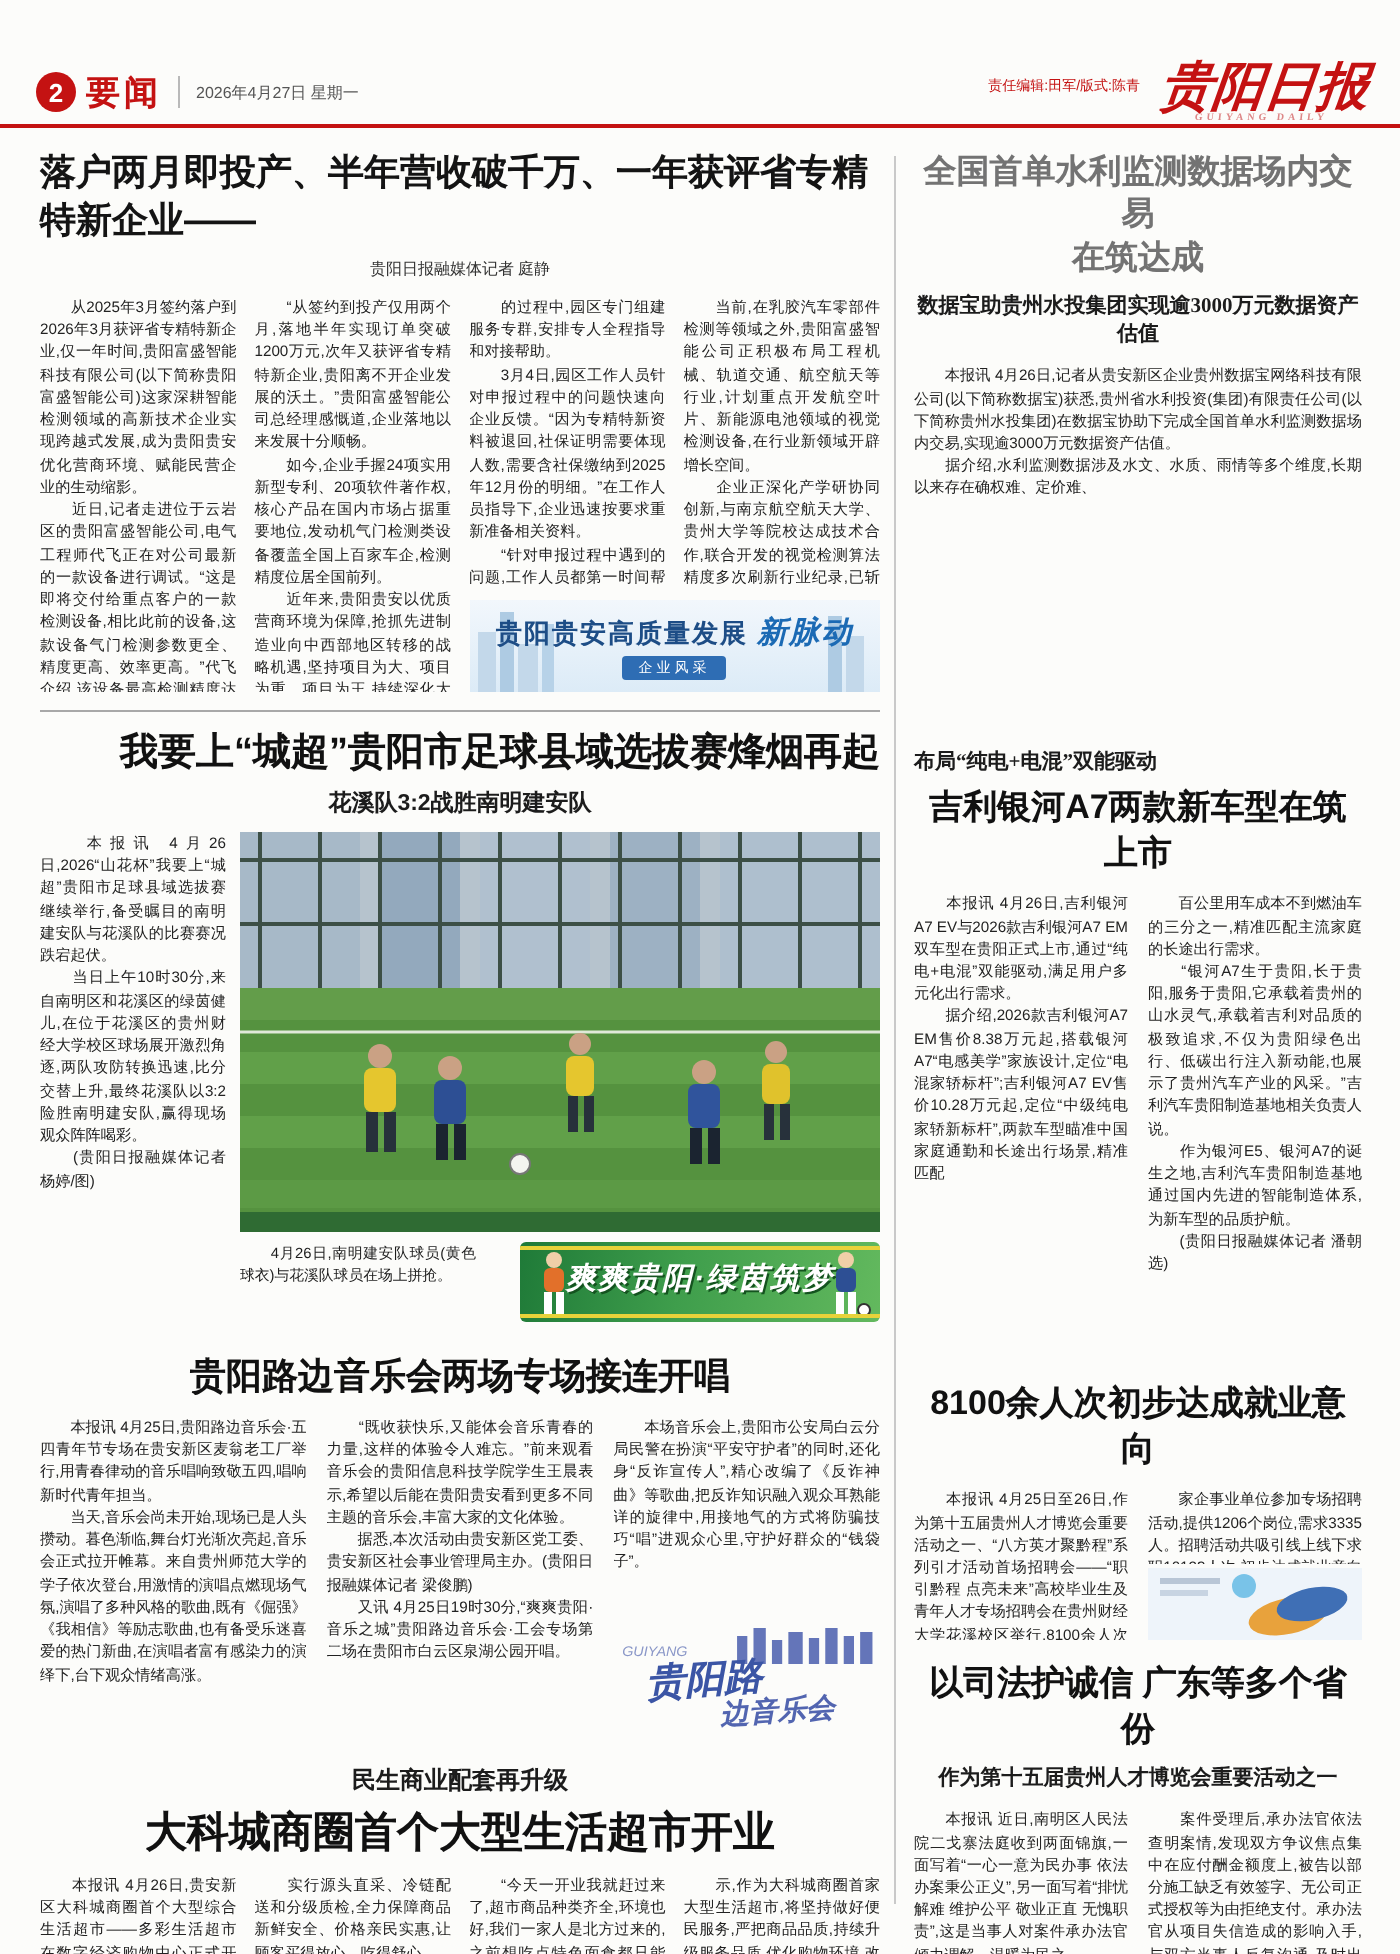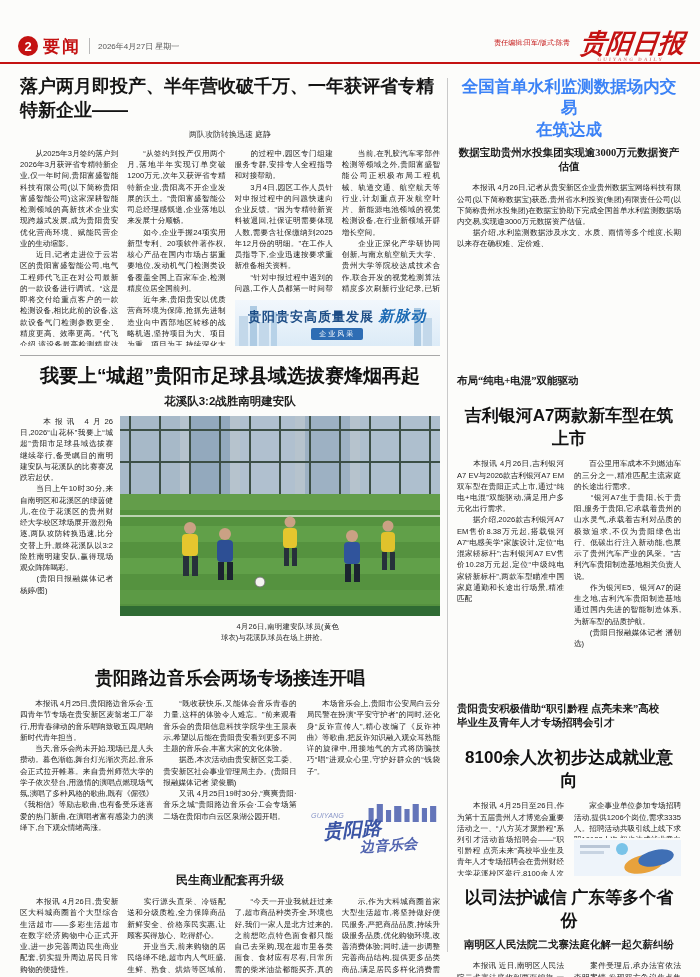--- a/index.html
+++ b/index.html
@@ -41,52 +41,52 @@
   .mb-half .coltext,.mb-rcols .coltext{flex:1;}
   .devbanner{height:46px;margin-top:5px;position:relative;
     background:linear-gradient(180deg,#f2f7fc 0%,#dcebf7 100%);overflow:hidden;}
   .sky{position:absolute;bottom:0;background:#c3d8ea;}
   .devtxt{position:absolute;left:0;right:0;top:7px;text-align:center;font-weight:900;
     font-size:13px;color:#1d4d86;letter-spacing:1px;}
   .devscript{font-family:"Liberation Serif",serif;font-style:italic;color:#1b6ab4;font-size:15px;}
   .devbadge{position:absolute;left:50%;transform:translateX(-50%);top:28px;background:#2e6db4;
     color:#fff;font-size:7px;padding:1px 8px;border-radius:2px;letter-spacing:2px;}
   
-  .fb-head{font-size:19px;font-weight:900;text-align:center;color:#111;margin-top:2px;}
+  .fb-head{font-size:19px;font-weight:900;text-align:right;color:#111;margin-top:2px;}
   .fb-sub{font-size:11.5px;font-weight:bold;text-align:center;margin-top:5px;}
   .fb-row{display:flex;gap:7px;margin-top:7px;}
   .fb-text{width:93px;flex:none;}
   .fb-photo{flex:1;height:200px;background:#6b8f62;}
-  .fb-bottom{display:flex;gap:8px;margin-top:5px;margin-left:100px;align-items:center;flex-direction:column;}
+  .fb-bottom{display:flex;gap:22px;margin-top:5px;margin-left:100px;align-items:flex-start;}
   .fb-caption{width:118px;flex:none;font-size:7.4px;line-height:1.5;text-align:justify;white-space:pre-line;}
   .greenbanner{flex:1;height:40px;position:relative;border-radius:3px;overflow:hidden;
     background:linear-gradient(100deg,#1f7a38 0%,#3f9e4c 45%,#63b95e 100%);}
   .greenbanner:before{content:"";position:absolute;left:0;right:0;top:2px;height:2px;background:#e8d23a;}
   .greenbanner:after{content:"";position:absolute;left:0;right:0;bottom:2px;height:2px;background:#e8d23a;}
   .gb-text{position:absolute;left:0;right:0;top:9px;text-align:center;color:#fff;font-weight:900;
     font-size:15px;font-style:italic;letter-spacing:1px;text-shadow:1px 1px 0 #14531f;}
   
   .mu-head{font-size:18px;font-weight:900;text-align:center;margin-top:15px;color:#111;}
   .mu-body{display:flex;gap:10px;margin-top:8px;height:162px;}
   .mu-body .coltext{flex:1;}
   .mu-col3{flex:1;display:flex;flex-direction:column;}
   .mu-col3 .coltext{flex:1;}
   .mupromo{height:56px;margin-top:3px;position:relative;overflow:hidden;}
   
   .mk-kicker{font-size:12px;font-weight:bold;text-align:center;margin-top:12px;}
   .mk-head{font-size:21px;font-weight:900;text-align:center;margin-top:3px;color:#111;}
   .mk-body{display:flex;gap:9px;margin-top:7px;height:80px;}
   .mk-body .coltext{flex:1;}
   
-  .r-head{font-size:16.5px;font-weight:900;text-align:center;color:#3b82f6;line-height:1.3;white-space:pre-line;}
+  .r-head{font-size:16.5px;font-weight:900;text-align:center;color:#737373;line-height:1.3;white-space:pre-line;}
   .r-sub{font-size:10.5px;font-weight:bold;text-align:center;margin-top:6px;
     font-family:"Liberation Serif","DejaVu Serif",serif;}
   .r-kicker{font-size:10.5px;font-weight:bold;text-align:left;
     font-family:"Liberation Serif","DejaVu Serif",serif;white-space:pre-line;}
-  .r-head2{font-size:17px;font-weight:900;text-align:center;color:#111;margin-top:16px;}
+  .r-head2{font-size:17px;font-weight:900;text-align:center;color:#111;margin-top:4px;}
   .r-body{display:flex;gap:10px;margin-top:8px;}
   .r-body .coltext{flex:1;}
   .water-body{height:180px;justify-content:center;}
   .geely-body{height:232px;justify-content:center;}
   .job-body{height:76px;}
   .job-c2{flex:1;display:flex;flex-direction:column;}
   .job-c2 .coltext{flex:1;}
   .jobpromo{height:36px;margin-top:2px;background:#f3f7fb;position:relative;overflow:hidden;}
   .court-body{height:122px;} .mt10{margin-top:10px;} .mt12{margin-top:12px;}
 </style>
@@ -105,21 +105,21 @@
     <small>GUIYANG DAILY</small>
   </div>
 </div>
 <div class="redline"></div>
 <div class="vrule"></div>
 
 <div class="leftcol">
 
   <div>
     <div class="kicker">落户两月即投产、半年营收破千万、一年获评省专精特新企业——</div>
-    <div class="byline">两队攻防转换迅速 庭静</div>
+    <div class="byline">贵阳日报融媒体记者 庭静</div>
     <div class="mainbody">
       <div class="mb-half">
         <div class="coltext">　　从2025年3月签约落户到2026年3月获评省专精特新企业,仅一年时间,贵阳富盛智能科技有限公司(以下简称贵阳富盛智能公司)这家深耕智能检测领域的高新技术企业实现跨越式发展,成为贵阳贵安优化营商环境、赋能民营企业的生动缩影。
 　　近日,记者走进位于云岩区的贵阳富盛智能公司,电气工程师代飞正在对公司最新的一款设备进行调试。“这是即将交付给重点客户的一款检测设备,相比此前的设备,这款设备气门检测参数更全、精度更高、效率更高。”代飞介绍,该设备最高检测精度达0.1微米,可将每组3至5分钟的检测周期压缩至4秒内。</div>
         <div class="coltext">　　“从签约到投产仅用两个月,落地半年实现订单突破1200万元,次年又获评省专精特新企业,贵阳离不开企业发展的沃土。”贵阳富盛智能公司总经理感慨道,企业落地以来发展十分顺畅。
 　　如今,企业手握24项实用新型专利、20项软件著作权,核心产品在国内市场占据重要地位,发动机气门检测类设备覆盖全国上百家车企,检测精度位居全国前列。
 　　近年来,贵阳贵安以优质营商环境为保障,抢抓先进制造业向中西部地区转移的战略机遇,坚持项目为大、项目为重、项目为王,持续深化大数据赋能工作机制。</div>
       </div>
       <div class="mb-right">
         <div class="mb-rcols">
@@ -266,20 +266,21 @@
             <text x="16" y="34" font-size="19" font-weight="bold" fill="#3b55a5" font-style="italic" transform="rotate(-4 16 34)">贵阳路</text>
             <text x="52" y="48" font-size="14" font-weight="bold" fill="#5265b0" font-style="italic" transform="rotate(-4 52 48)">边音乐会</text>
           </svg>
         </div>
       </div>
     </div>
   </div>
 
   <div>
     <div class="mk-kicker">民生商业配套再升级</div>
+    <div class="mk-head">大科城商圈首个大型生活超市开业</div>
     <div class="mk-body">
       <div class="coltext">　　本报讯 4月26日,贵安新区大科城商圈首个大型综合生活超市——多彩生活超市在数字经济购物中心正式开业,进一步完善周边民生商业配套,切实提升周边居民日常购物的便捷性。
 　　多彩生活超市面积超5000平方米,为一站式家庭消费中心,涵盖蔬果生鲜、海鲜肉类、风味熟食、烘焙焙烤等品类。</div>
       <div class="coltext">　　实行源头直采、冷链配送和分级质检,全力保障商品新鲜安全、价格亲民实惠,让顾客买得放心、吃得舒心。
 　　开业当天,前来购物的居民络绎不绝,超市内人气旺盛,生鲜、熟食、烘焙等区域前,市民有序排队挑选商品,收银处人流不断。</div>
       <div class="coltext">　　“今天一开业我就赶过来了,超市商品种类齐全,环境也好,我们一家人是北方过来的,之前想吃点特色面食都只能自己去采购,现在超市里各类面食、食材应有尽有,日常所需的柴米油盐都能买齐,真的太方便了。”居民蔡玲英说。
 　　多彩生活超市副总经理袁小丽表</div>
       <div class="coltext">　　示,作为大科城商圈首家大型生活超市,将坚持做好便民服务,严把商品品质,持续升级服务品质,优化购物环境,改善消费体验;同时,进一步调整完善商品结构,提供更多品类商品,满足居民多样化消费需求。
 　　(贵阳日报融媒体记者 甘佳佳)</div>
     </div>
@@ -305,22 +306,20 @@
       <div class="coltext">　　本报讯 4月26日,吉利银河A7 EV与2026款吉利银河A7 EM双车型在贵阳正式上市,通过“纯电+电混”双能驱动,满足用户多元化出行需求。
 　　据介绍,2026款吉利银河A7 EM售价8.38万元起,搭载银河A7“电感美学”家族设计,定位“电混家轿标杆”;吉利银河A7 EV售价10.28万元起,定位“中级纯电家轿新标杆”,两款车型瞄准中国家庭通勤和长途出行场景,精准匹配</div>
       <div class="coltext">　　百公里用车成本不到燃油车的三分之一,精准匹配主流家庭的长途出行需求。
 　　“银河A7生于贵阳,长于贵阳,服务于贵阳,它承载着贵州的山水灵气,承载着吉利对品质的极致追求,不仅为贵阳绿色出行、低碳出行注入新动能,也展示了贵州汽车产业的风采。”吉利汽车贵阳制造基地相关负责人说。
 　　作为银河E5、银河A7的诞生之地,吉利汽车贵阳制造基地通过国内先进的智能制造体系,为新车型的品质护航。
 　　(贵阳日报融媒体记者 潘朝选)</div>
     </div>
   </div>
 
   <div class="mt12">
-    <div class="r-kicker">贵阳贵安积极借助“职引黔程 点亮未来”高校
-毕业生及青年人才专场招聘会引才</div>
     <div class="r-head2">8100余人次初步达成就业意向</div>
     <div class="r-body job-body">
       <div class="coltext">　　本报讯 4月25日至26日,作为第十五届贵州人才博览会重要活动之一、“八方英才聚黔程”系列引才活动首场招聘会——“职引黔程 点亮未来”高校毕业生及青年人才专场招聘会在贵州财经大学花溪校区举行,8100余人次求职者与贵阳贵安用人</div>
       <div class="job-c2">
         <div class="coltext">　　家企事业单位参加专场招聘活动,提供1206个岗位,需求3335人。招聘活动共吸引线上线下求职10123人次,初步达成就业意向8154人次。
 　　(贵阳日报融媒体记者 陈佳艺)</div>
         <div class="jobpromo">
           <svg width="100%" height="100%" viewBox="0 0 107 36" preserveAspectRatio="none">
             <rect x="0" y="0" width="107" height="36" fill="#eef4fa"></rect>
             <rect x="6" y="5" width="30" height="3" fill="#b9c6d6"></rect>
@@ -329,21 +328,21 @@
             <ellipse cx="82" cy="18" rx="18" ry="8" fill="#3f6fb5" transform="rotate(-12 82 18)"></ellipse>
             <circle cx="48" cy="9" r="6" fill="#79c3e8"></circle>
           </svg>
         </div>
       </div>
     </div>
   </div>
 
   <div class="mt10">
     <div class="r-head2" style="margin-top:0;">以司法护诚信 广东等多个省份</div>
-    <div class="r-sub">南明区人民法院二戈寨法庭化解一起欠薪纠纷</div>
+    <div class="r-sub">作为第十五届贵州人才博览会重要活动之一</div>
     <div class="r-body court-body">
       <div class="coltext">　　本报讯 近日,南明区人民法院二戈寨法庭收到两面锦旗,一面写着“一心一意为民办事 依法办案秉公正义”,另一面写着“排忧解难 维护公平 敬业正直 无愧职责”,这是当事人对案件承办法官倾力调解、温暖为民之</div>
       <div class="coltext">　　案件受理后,承办法官依法查明案情,发现双方争议焦点集中在应付酬金额度上,被告以部分施工缺乏有效签字、无公司正式授权等为由拒绝支付。承办法官从项目失信造成的影响入手,与双方当事人反复沟通,及时出具民事调解书并督促协议履行。
 　　(贵阳日报融媒体记者 苏舟)</div>
     </div>
   </div>
 
 </div>
 
 </body></html>

